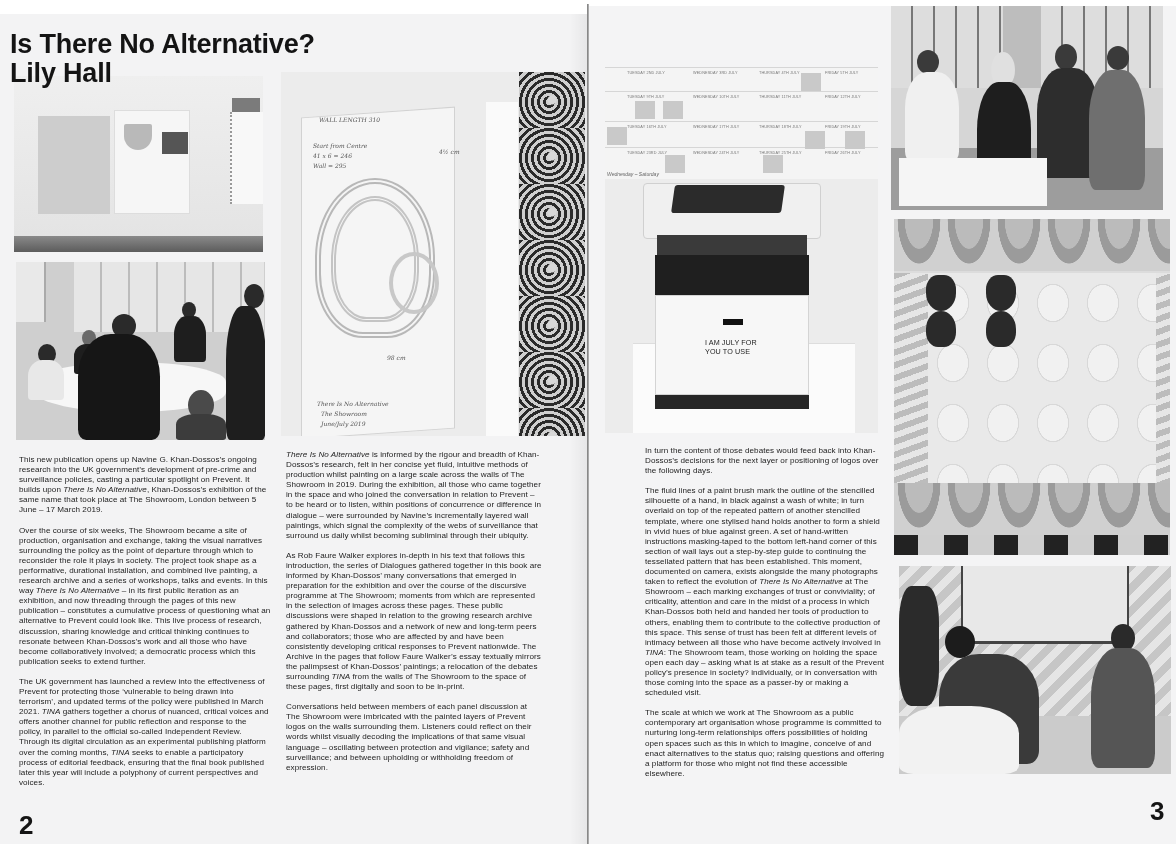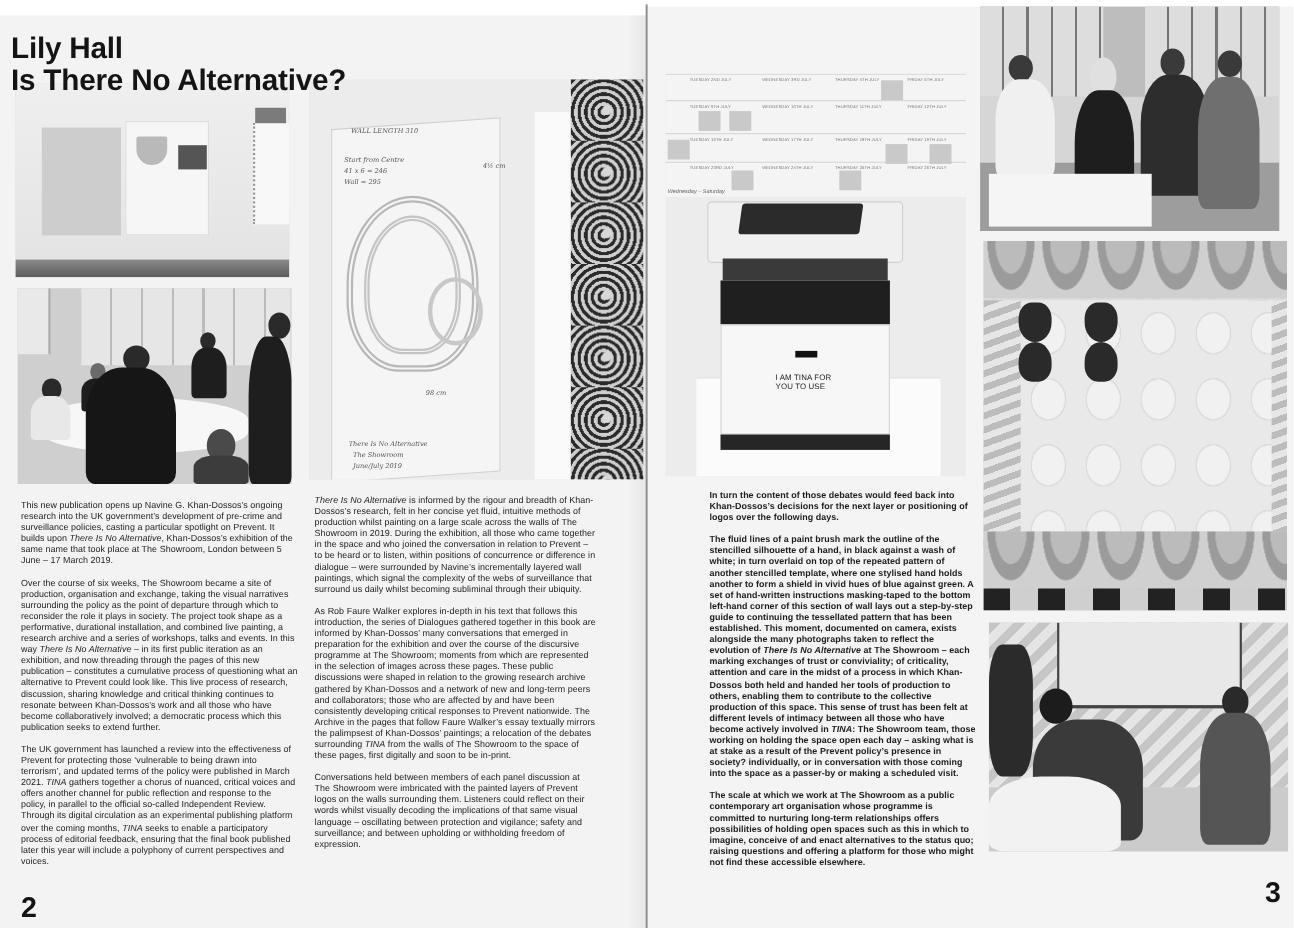--- a/index.html
+++ b/index.html
@@ -99,22 +99,22 @@
 </style>
 </head>
 <body>
 
 <div class="page page-left"></div>
 <div class="page page-right"></div>
 <div class="spine-shadow"></div>
 <div class="spine"></div>
 
 <div class="title">
+  <span>Is There No Alternative?</span>
   <span>Lily Hall</span>
-  <span>Is There No Alternative?</span>
 </div>
 
 <div class="photo p-binder">
   <div class="wall"></div>
   <div class="cover"></div>
   <div class="sheet"></div>
   <div class="shield"></div>
   <div class="note"></div>
   <div class="swatch"></div>
   <div class="paper2"></div>
@@ -203,21 +203,21 @@
     <div class="wed">Wednesday – Saturday</div>
   </div>
   <div class="plinth"></div>
   <div class="printer-top"></div>
   <div class="printer-feed"></div>
   <div class="printer-panel"></div>
   <div class="printer-band"></div>
   <div class="printer-body"></div>
   <div class="logo"></div>
   <div class="sign">
-    <div>I AM TINA FOR</div>
+    <div>I AM JULY FOR</div>
     <div>YOU TO USE</div>
   </div>
   <div class="printer-tray"></div>
 </div>
 
 <div class="photo p-panel">
   <div class="win" style="left:0;width:112px;"></div>
   <div class="win" style="left:150px;width:122px;"></div>
   <div class="wall"></div>
   <div class="bench"></div>
@@ -250,19 +250,19 @@
   <div class="screen"></div>
   <div class="floor"></div>
   <div class="head" style="left:46px;top:60px;width:30px;height:32px;background:#1c1c1c;"></div>
   <div class="person" style="left:40px;top:88px;width:100px;height:110px;background:#3a3a3a;"></div>
   <div class="head" style="left:212px;top:58px;width:24px;height:28px;background:#2a2a2a;"></div>
   <div class="person" style="left:192px;top:82px;width:64px;height:120px;background:#555;"></div>
   <div class="head" style="left:0;top:20px;width:40px;height:120px;background:#2b2b2b;border-radius:30%;"></div>
   <div class="person" style="left:0;top:140px;width:120px;height:68px;background:#f2f2f2;"></div>
 </div>
 
-<div class="col caption-text" style="left:645px;top:446px;width:242px;font-weight:bold;">
+<div class="col caption-text" style="left:645px;top:446px;width:242px;">
     <p><span>In turn the content of those debates would feed back into Khan-Dossos’s decisions for the next layer or positioning of logos over the following days.</span></p>
     <p><span>The fluid lines of a paint brush mark the outline of the stencilled silhouette of a hand, in black against a wash of white; in turn overlaid on top of the repeated pattern of another stencilled template, where one stylised hand holds another to form a shield in vivid hues of blue against green. A set of hand-written instructions masking-taped to the bottom left-hand corner of this section of wall lays out a step-by-step guide to continuing the tessellated pattern that has been established. This moment, documented on camera, exists alongside the many photographs taken to reflect the evolution of </span><em>There Is No Alternative</em><span> at The Showroom – each marking exchanges of trust or conviviality; of criticality, attention and care in the midst of a process in which Khan-Dossos both held and handed her tools of production to others, enabling them to contribute to the collective production of this space. This sense of trust has been felt at different levels of intimacy between all those who have become actively involved in </span><em>TINA</em><span>: The Showroom team, those working on holding the space open each day – asking what is at stake as a result of the Prevent policy’s presence in society? individually, or in conversation with those coming into the space as a passer-by or making a scheduled visit.</span></p>
     <p><span>The scale at which we work at The Showroom as a public contemporary art organisation whose programme is committed to nurturing long-term relationships offers possibilities of holding open spaces such as this in which to imagine, conceive of and enact alternatives to the status quo; raising questions and offering a platform for those who might not find these accessible elsewhere.</span></p>
   </div>
 
 <div class="page-num" style="left:1150px;top:796px;">3</div>
 
 </body></html>

